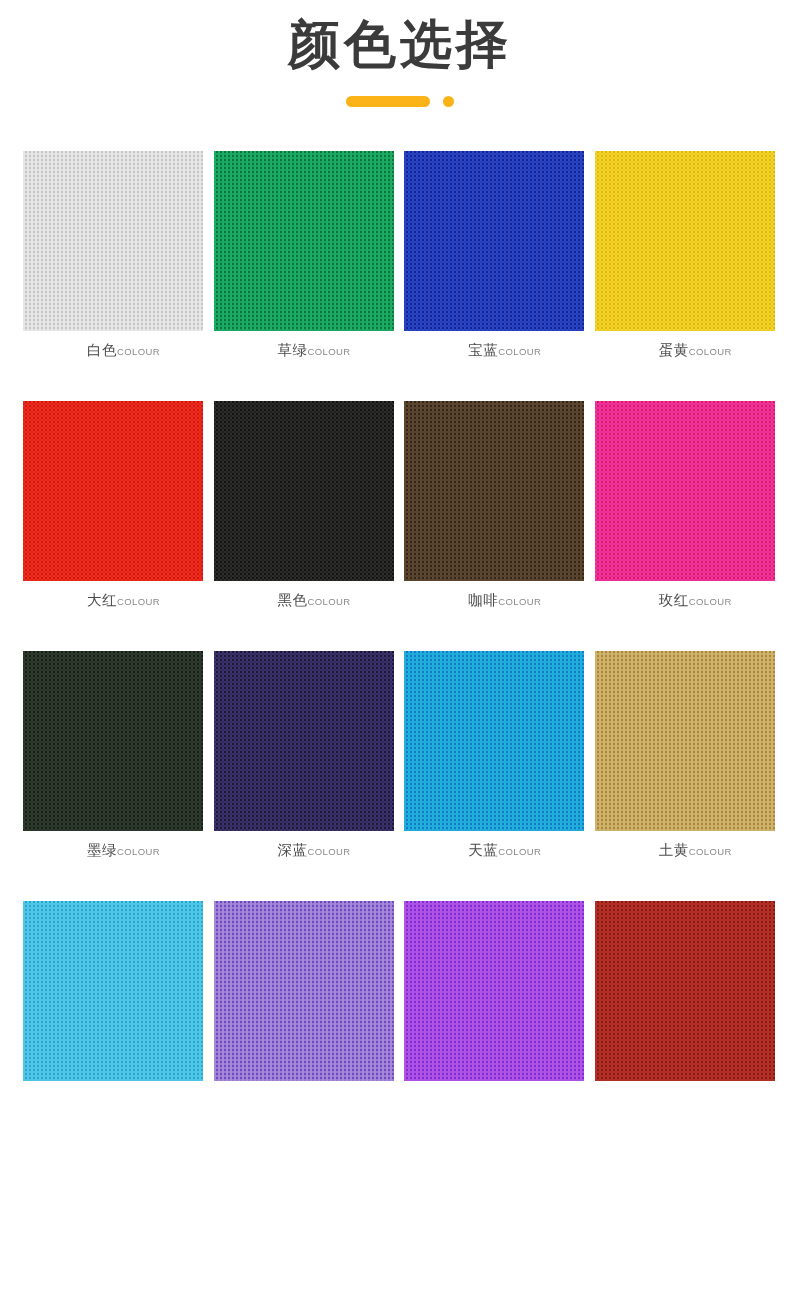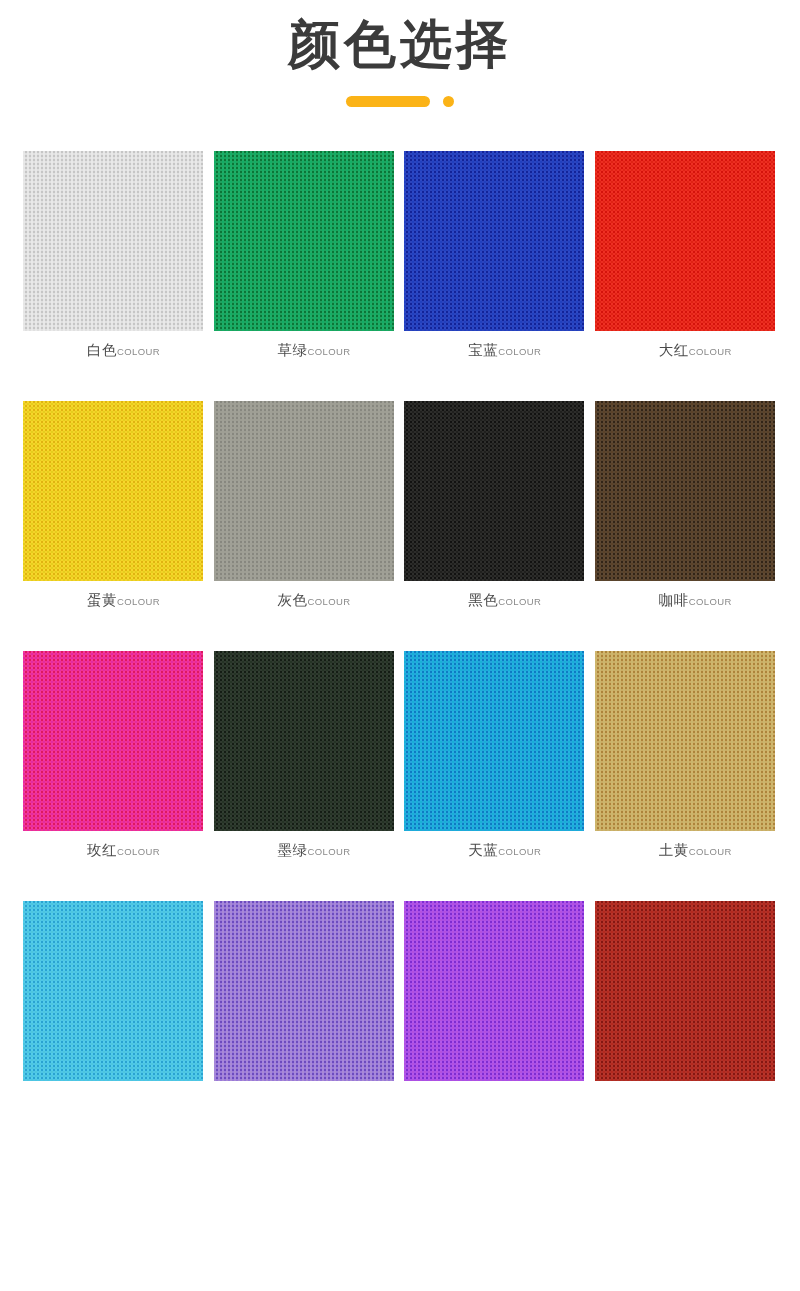--- a/index.html
+++ b/index.html
@@ -152,48 +152,48 @@
       </div>
       <div class="swatch-cell">
         <div class="swatch-chip" style="background-color: rgb(14, 155, 82);"></div>
         <div class="swatch-label"><span class="label-cn">草绿</span><span class="label-en">COLOUR</span></div>
       </div>
       <div class="swatch-cell">
         <div class="swatch-chip" style="background-color: rgb(26, 52, 184);"></div>
         <div class="swatch-label"><span class="label-cn">宝蓝</span><span class="label-en">COLOUR</span></div>
       </div>
       <div class="swatch-cell">
+        <div class="swatch-chip" style="background-color: rgb(245, 208, 23);"></div>
+        <div class="swatch-label"><span class="label-cn">蛋黄</span><span class="label-en">COLOUR</span></div>
+      </div>
+      <div class="swatch-cell">
         <div class="swatch-chip" style="background-color: rgb(236, 28, 16);"></div>
         <div class="swatch-label"><span class="label-cn">大红</span><span class="label-en">COLOUR</span></div>
       </div>
       <div class="swatch-cell">
-        <div class="swatch-chip" style="background-color: rgb(245, 208, 23);"></div>
-        <div class="swatch-label"><span class="label-cn">蛋黄</span><span class="label-en">COLOUR</span></div>
-      </div>
-      <div class="swatch-cell">
-        <div class="swatch-chip light-chip" style="background-color: rgb(167, 167, 156);"></div>
-        <div class="swatch-label"><span class="label-cn">灰色</span><span class="label-en">COLOUR</span></div>
-      </div>
-      <div class="swatch-cell">
         <div class="swatch-chip" style="background-color: rgb(26, 26, 24);"></div>
         <div class="swatch-label"><span class="label-cn">黑色</span><span class="label-en">COLOUR</span></div>
       </div>
       <div class="swatch-cell">
         <div class="swatch-chip" style="background-color: rgb(74, 53, 32);"></div>
         <div class="swatch-label"><span class="label-cn">咖啡</span><span class="label-en">COLOUR</span></div>
       </div>
       <div class="swatch-cell">
         <div class="swatch-chip" style="background-color: rgb(242, 35, 138);"></div>
         <div class="swatch-label"><span class="label-cn">玫红</span><span class="label-en">COLOUR</span></div>
       </div>
       <div class="swatch-cell">
         <div class="swatch-chip" style="background-color: rgb(30, 42, 30);"></div>
         <div class="swatch-label"><span class="label-cn">墨绿</span><span class="label-en">COLOUR</span></div>
       </div>
       <div class="swatch-cell">
+        <div class="swatch-chip" style="background-color: rgb(42, 33, 85);"></div>
+        <div class="swatch-label"><span class="label-cn">深蓝</span><span class="label-en">COLOUR</span></div>
+      </div>
+      <div class="swatch-cell">
         <div class="swatch-chip" style="background-color: rgb(19, 160, 220);"></div>
         <div class="swatch-label"><span class="label-cn">天蓝</span><span class="label-en">COLOUR</span></div>
       </div>
       <div class="swatch-cell">
         <div class="swatch-chip" style="background-color: rgb(201, 167, 88);"></div>
         <div class="swatch-label"><span class="label-cn">土黄</span><span class="label-en">COLOUR</span></div>
       </div>
       <div class="swatch-cell">
         <div class="swatch-chip" style="background-color: rgb(63, 194, 232);"></div>
       </div>

